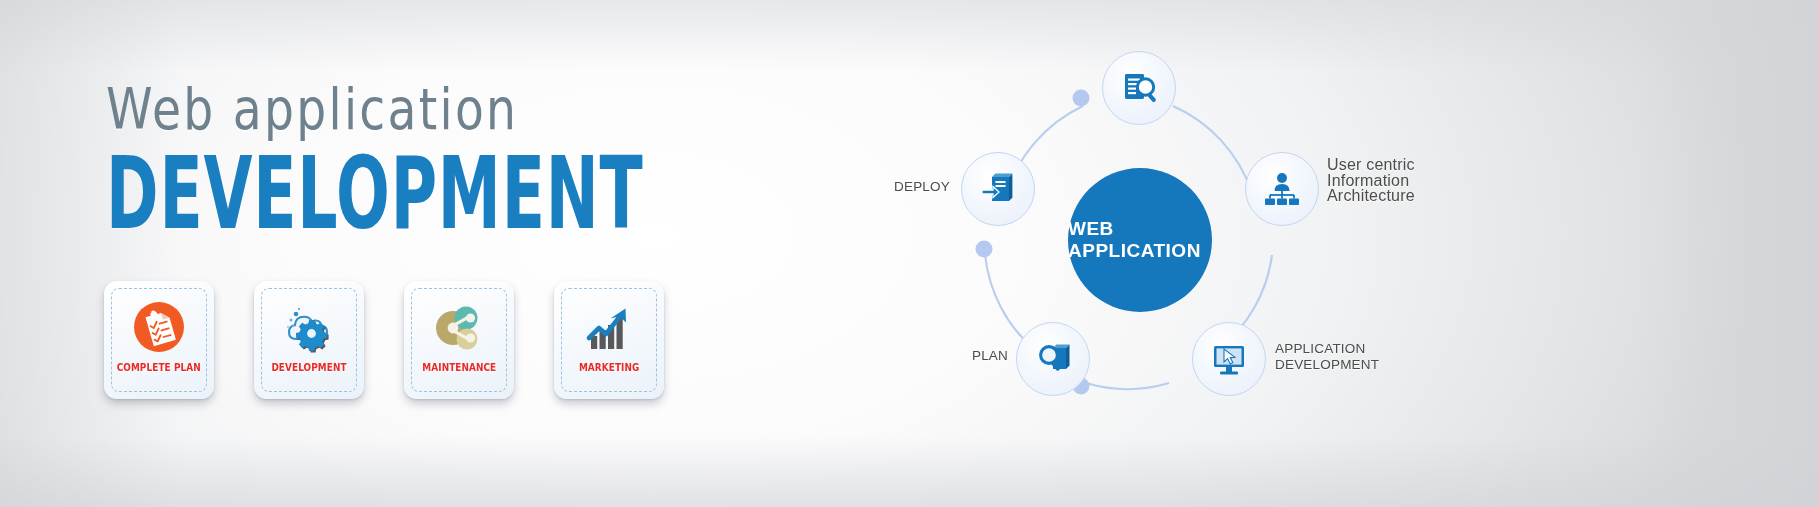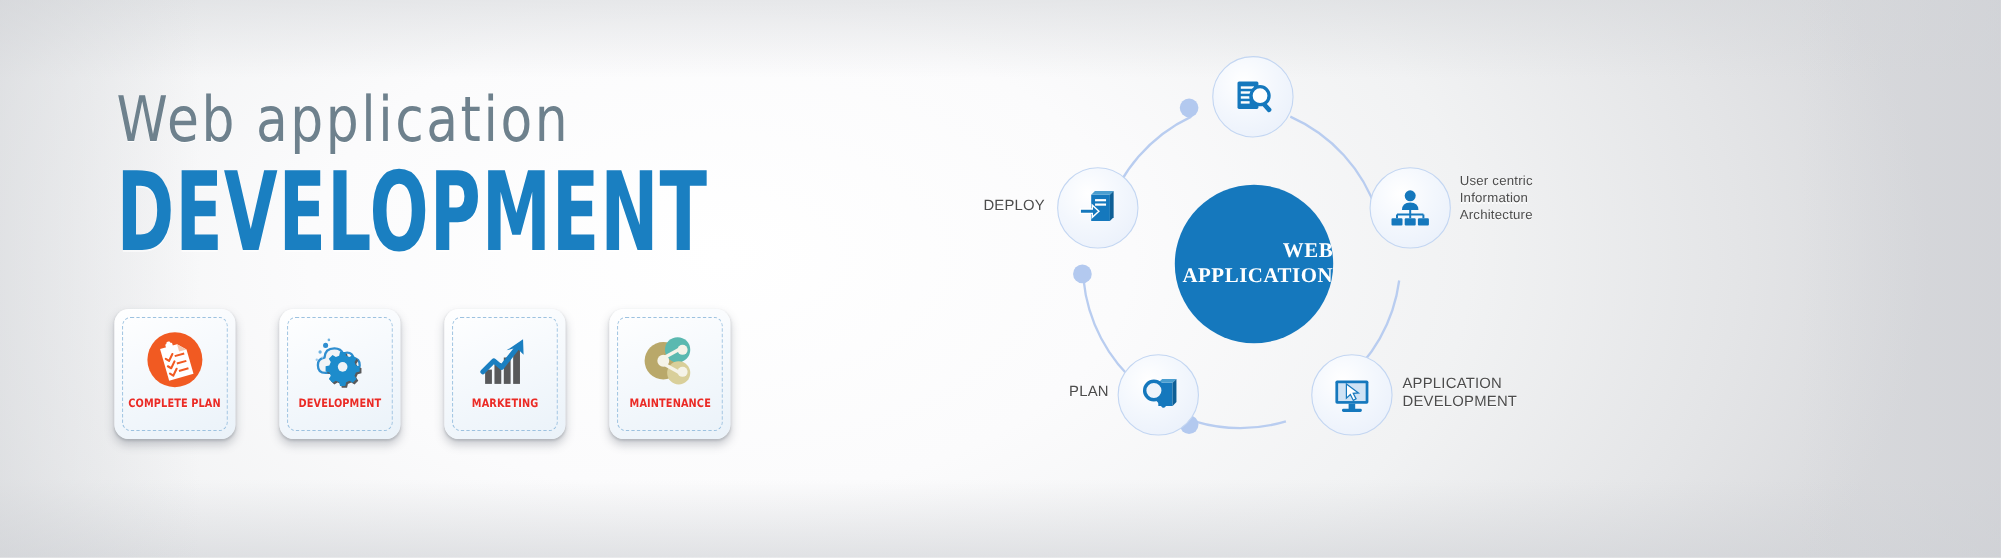--- a/index.html
+++ b/index.html
@@ -71,32 +71,32 @@
   
   #diagram{position:absolute;left:880px;top:0;width:700px;height:507px;z-index:4;}
   .dlabel{
     position:absolute;color:#4c4c4c;font-size:13.5px;line-height:15.5px;
     font-family:"Liberation Sans",sans-serif;letter-spacing:.2px;
     text-shadow:0 1px 0 rgba(255,255,255,.85);
   }
   .dlabel.c{text-align:center;}
   .dlabel.r{text-align:right;}
   .dlabel.l{text-align:left;}
-  .dlabel.small{font-size:12px;line-height:15.5px;}
+  .dlabel.small{font-size:16px;line-height:15.5px;}
   .node{
     position:absolute;border-radius:50%;
     background:radial-gradient(circle at 38% 32%, #ffffff 0%, #f3f7fd 45%, #e7eefa 100%);
     border:1.6px solid #c3d6f2;
     box-shadow:0 0 0 0 rgba(0,0,0,0);
     display:flex;align-items:center;justify-content:center;
   }
   .center-circle{
     position:absolute;border-radius:50%;background:#1578bd;
-    display:flex;align-items:flex-end;justify-content:center;flex-direction:column;
-    color:#fff;text-align:center;font-family:Liberation Serif, serif;
+    display:flex;align-items:flex-start;justify-content:center;flex-direction:column;
+    color:#fff;text-align:center;
   }
   .center-circle .t1{font-size:19px;font-weight:700;letter-spacing:.5px;line-height:22px;}
   .center-circle .t2{font-size:19px;font-weight:700;letter-spacing:.5px;line-height:22px;}
 </style>
 </head>
 <body>
 
 <div id="banner">
 
   <div class="headline">
@@ -152,50 +152,50 @@
           </g>
         </svg>
       </div>
       <div class="clabel">DEVELOPMENT</div>
     </div>
 
     <div class="card">
       <div class="dash"></div>
       <div class="ico">
         <svg width="60" height="60" viewBox="0 0 60 60">
-          <g fill="#58595b">
-            <rect x="12" y="38" width="6.2" height="13"></rect>
-            <rect x="20.5" y="32" width="6.2" height="19"></rect>
-            <rect x="29" y="27" width="6.2" height="24"></rect>
-            <rect x="37.5" y="19" width="6.2" height="32"></rect>
-          </g>
-          <path d="M10 40 L20 30 L27 36 L42 17" stroke="#1a7fc1" stroke-width="4.6" fill="none" stroke-linecap="round" stroke-linejoin="round"></path>
-          <path d="M46.5 10.5 L47 24.5 L40.5 18.2 L31.5 20.5 Z" fill="#1a7fc1"></path>
-        </svg>
-      </div>
-      <div class="clabel">MARKETING</div>
-    </div>
-
-    <div class="card">
-      <div class="dash"></div>
-      <div class="ico">
-        <svg width="60" height="60" viewBox="0 0 60 60">
           <circle cx="24" cy="30" r="17" fill="#b9a86a"></circle>
           <circle cx="37" cy="20" r="11.5" fill="#5bb9b0"></circle>
           <circle cx="38" cy="41" r="10.5" fill="#d9cf9a"></circle>
           <g fill="#f5f3e8">
             <circle cx="41.5" cy="20" r="4.6"></circle>
             <circle cx="41.5" cy="40" r="4.6"></circle>
             <circle cx="24" cy="30" r="5.4"></circle>
             <rect x="25" y="25.5" width="16" height="3.1" transform="rotate(-29 25 27)"></rect>
             <rect x="25" y="31.5" width="16" height="3.1" transform="rotate(29 25 33)"></rect>
           </g>
         </svg>
       </div>
       <div class="clabel">MAINTENANCE</div>
+    </div>
+
+    <div class="card">
+      <div class="dash"></div>
+      <div class="ico">
+        <svg width="60" height="60" viewBox="0 0 60 60">
+          <g fill="#58595b">
+            <rect x="12" y="38" width="6.2" height="13"></rect>
+            <rect x="20.5" y="32" width="6.2" height="19"></rect>
+            <rect x="29" y="27" width="6.2" height="24"></rect>
+            <rect x="37.5" y="19" width="6.2" height="32"></rect>
+          </g>
+          <path d="M10 40 L20 30 L27 36 L42 17" stroke="#1a7fc1" stroke-width="4.6" fill="none" stroke-linecap="round" stroke-linejoin="round"></path>
+          <path d="M46.5 10.5 L47 24.5 L40.5 18.2 L31.5 20.5 Z" fill="#1a7fc1"></path>
+        </svg>
+      </div>
+      <div class="clabel">MARKETING</div>
     </div>
   </div>
 
   <div id="diagram">
 
     <svg width="700" height="507" style="position:absolute;left:0;top:0;">
       <g fill="none" stroke="#b9cdf0" stroke-width="2.1">
 
         <path d="M126 195 A 145 145 0 0 1 203 106"></path>
 

